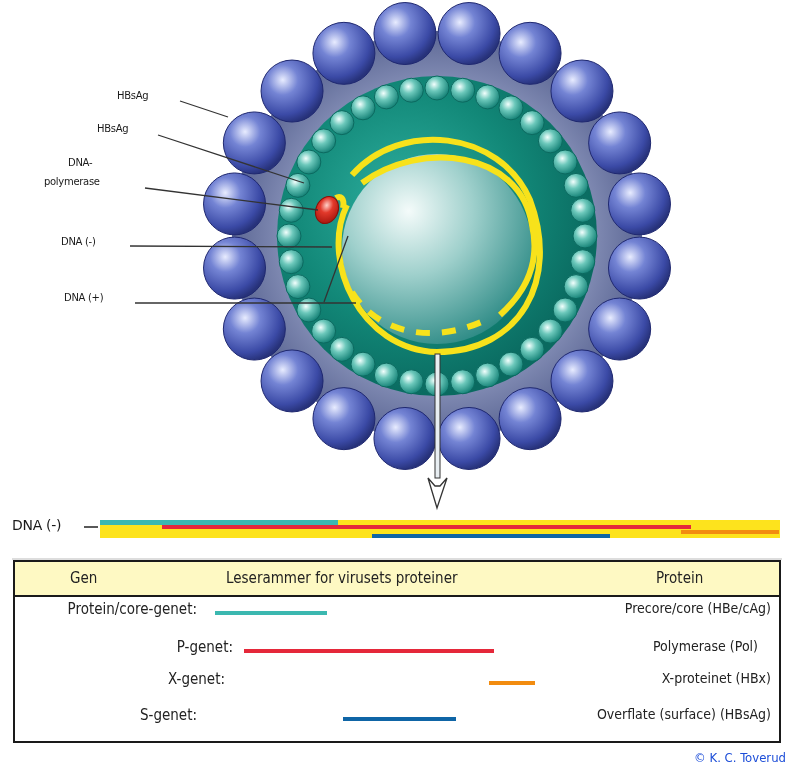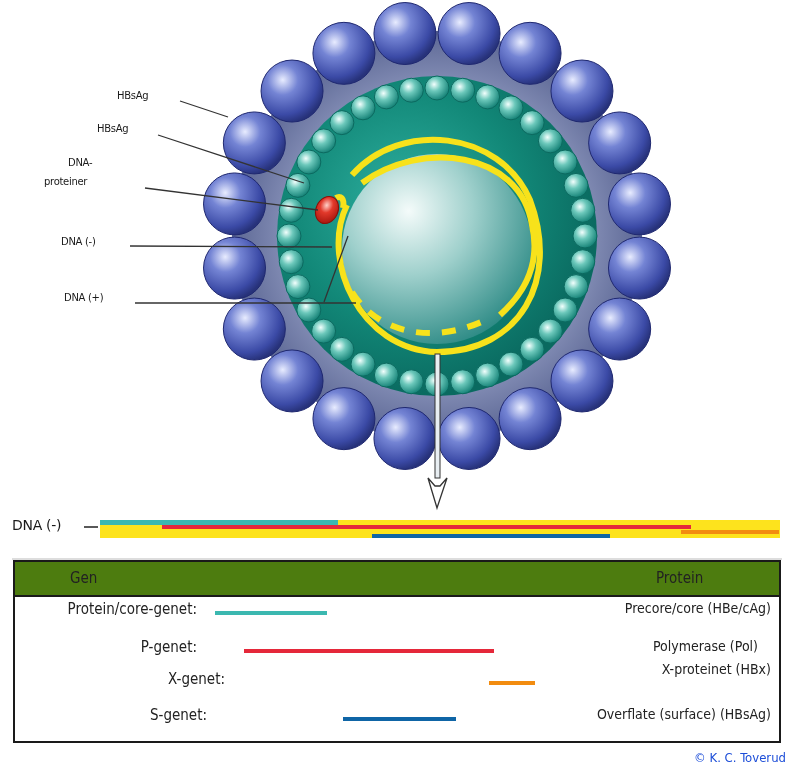--- a/index.html
+++ b/index.html
@@ -1,20 +1,20 @@
 <!DOCTYPE html>
 <html><head>
 <meta charset="utf-8">
 <style>
   html,body{margin:0;padding:0;background:#fff;}
   body{width:800px;height:780px;position:relative;overflow:hidden;font-family:"DejaVu Sans Condensed","DejaVu Sans",sans-serif;}
   .lbl{position:absolute;font-size:10px;color:#1a1a1a;white-space:nowrap;font-family:"DejaVu Sans",sans-serif;letter-spacing:-0.3px;}
   #diagram{position:absolute;left:0;top:0;}
   .table{position:absolute;left:13px;top:560px;width:768px;height:183px;border:2px solid #1a1a1a;box-sizing:border-box;}
-  .thead{position:absolute;left:0;top:0;right:0;height:33px;background:#4d7c0f;border-bottom:2px solid #1a1a1a;}
+  .thead{position:absolute;left:0;top:0;right:0;height:33px;background:#fef9c3;border-bottom:2px solid #1a1a1a;}
   .th{position:absolute;top:7px;font-size:15px;color:#222;}
   .row-label{position:absolute;right:0;font-size:15px;color:#222;text-align:right;}
   .protein{position:absolute;font-size:14px;color:#222;text-align:right;white-space:nowrap;}
   .bar{position:absolute;height:4px;}
   .credit{position:absolute;right:14px;top:750px;font-size:13px;color:#1d4ed8;}
 </style>
 </head>
 <body>
 
 <svg id="diagram" width="800" height="560" viewBox="0 0 800 560">
@@ -146,39 +146,40 @@
   <rect id="strip-precore" x="100" y="520" width="238" height="5" fill="#3bb8b0"></rect>
   <rect id="strip-p" x="162" y="525" width="529" height="4" fill="#e5283a"></rect>
   <rect id="strip-x" x="681" y="530" width="98" height="4" fill="#f28c10"></rect>
   <rect id="strip-s" x="372" y="534" width="238" height="4" fill="#0f65a6"></rect>
   <line x1="12" y1="559" x2="782" y2="559" stroke="#bbb" stroke-width="1"></line>
 </svg>
 
 <div class="lbl" style="left:117px;top:90px;">HBsAg</div>
 <div class="lbl" style="left:97px;top:123px;">HBsAg</div>
 <div class="lbl" style="left:68px;top:157px;">DNA-</div>
-<div class="lbl" style="left:44px;top:176px;">proteiner</div>
+<div class="lbl" style="left:44px;top:176px;">polymerase</div>
 <div class="lbl" style="left:61px;top:236px;">DNA (-)</div>
 <div class="lbl" style="left:64px;top:292px;">DNA (+)</div>
 <div class="lbl" style="left:12px;top:517px;font-size:14px;">DNA (-)</div>
 
 <div class="table">
   <div class="thead">
     <div class="th" style="left:55px;">Gen</div>
+    <div class="th" style="left:211px;">Leserammer for virusets proteiner</div>
     <div class="th" style="left:641px;">Protein</div>
   </div>
   <div id="rows">
       <div class="row-label" style="right: auto; left: 0px; width: 182px; top: 38px;">Protein/core-genet:</div>
       <div class="bar" style="left: 200px; width: 112px; top: 49px; background: rgb(59, 184, 176);"></div>
       <div class="protein" style="right: 8px; top: 38px;">Precore/core (HBe/cAg)</div>
-      <div class="row-label" style="right: auto; left: 0px; width: 182px; top: 76px;">P-genet:</div>
+      <div class="row-label" style="right: auto; left: 0px; width: 182px; top: 76px; padding-left: 36px;">P-genet:</div>
       <div class="bar" style="left: 229px; width: 250px; top: 87px; background: rgb(229, 40, 58);"></div>
       <div class="protein" style="right: 21px; top: 76px;">Polymerase (Pol)</div>
       <div class="row-label" style="right: auto; left: 0px; width: 182px; top: 108px; padding-left: 28px;">X-genet:</div>
       <div class="bar" style="left: 474px; width: 46px; top: 119px; background: rgb(242, 140, 16);"></div>
-      <div class="protein" style="right: 8px; top: 99px;">X-proteinet (HBx)</div>
-      <div class="row-label" style="right: auto; left: 10px; width: 182px; top: 144px; text-align: right;">S-genet:</div>
+      <div class="protein" style="right: 8px; top: 108px;">X-proteinet (HBx)</div>
+      <div class="row-label" style="right: auto; left: 0px; width: 182px; top: 144px; text-align: right;">S-genet:</div>
       <div class="bar" style="left: 328px; width: 113px; top: 155px; background: rgb(15, 101, 166);"></div>
       <div class="protein" style="right: 8px; top: 144px;">Overflate (surface) (HBsAg)</div>
     </div>
 </div>
 
 <div class="credit">© K. C. Toverud</div>
 
 </body></html>

